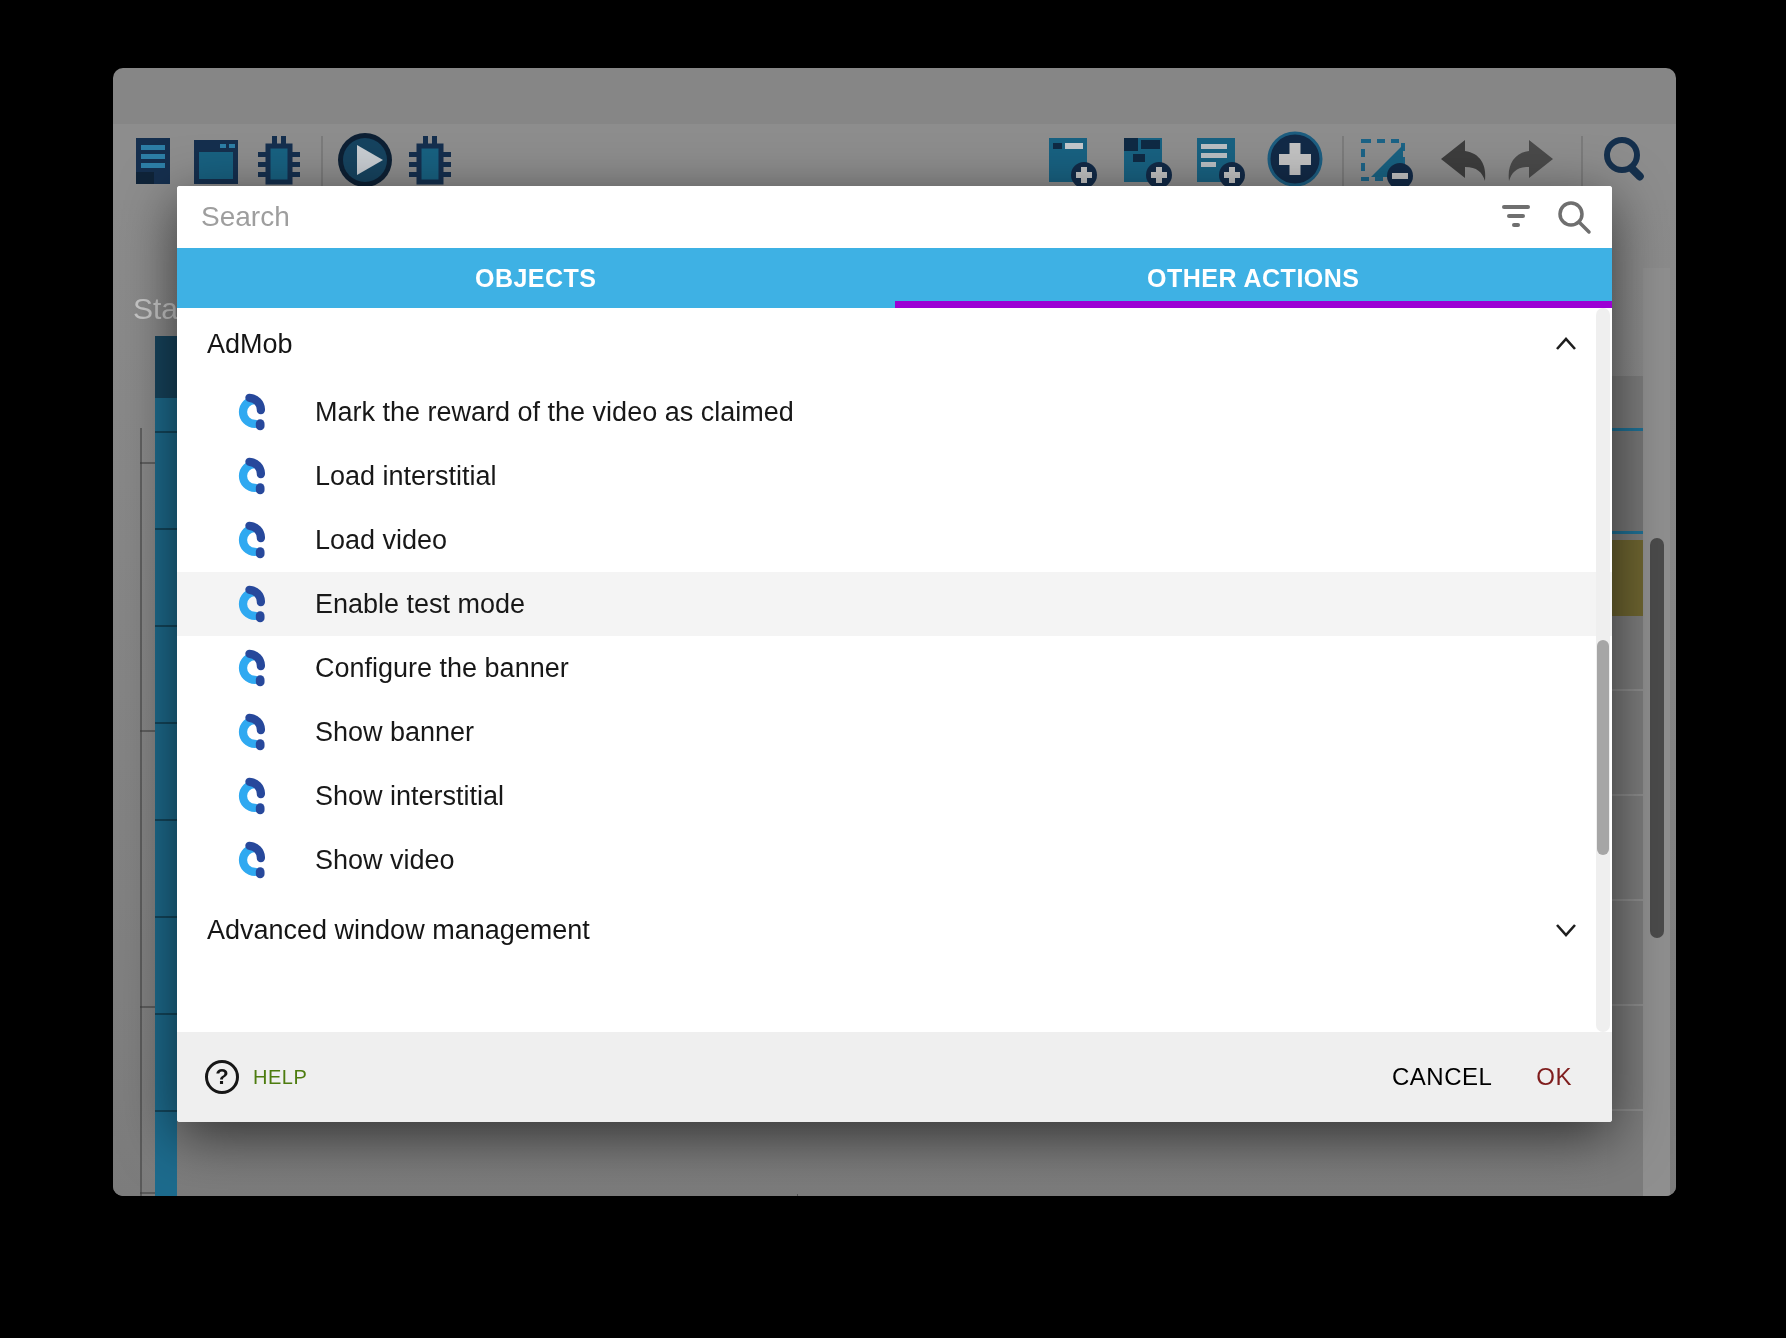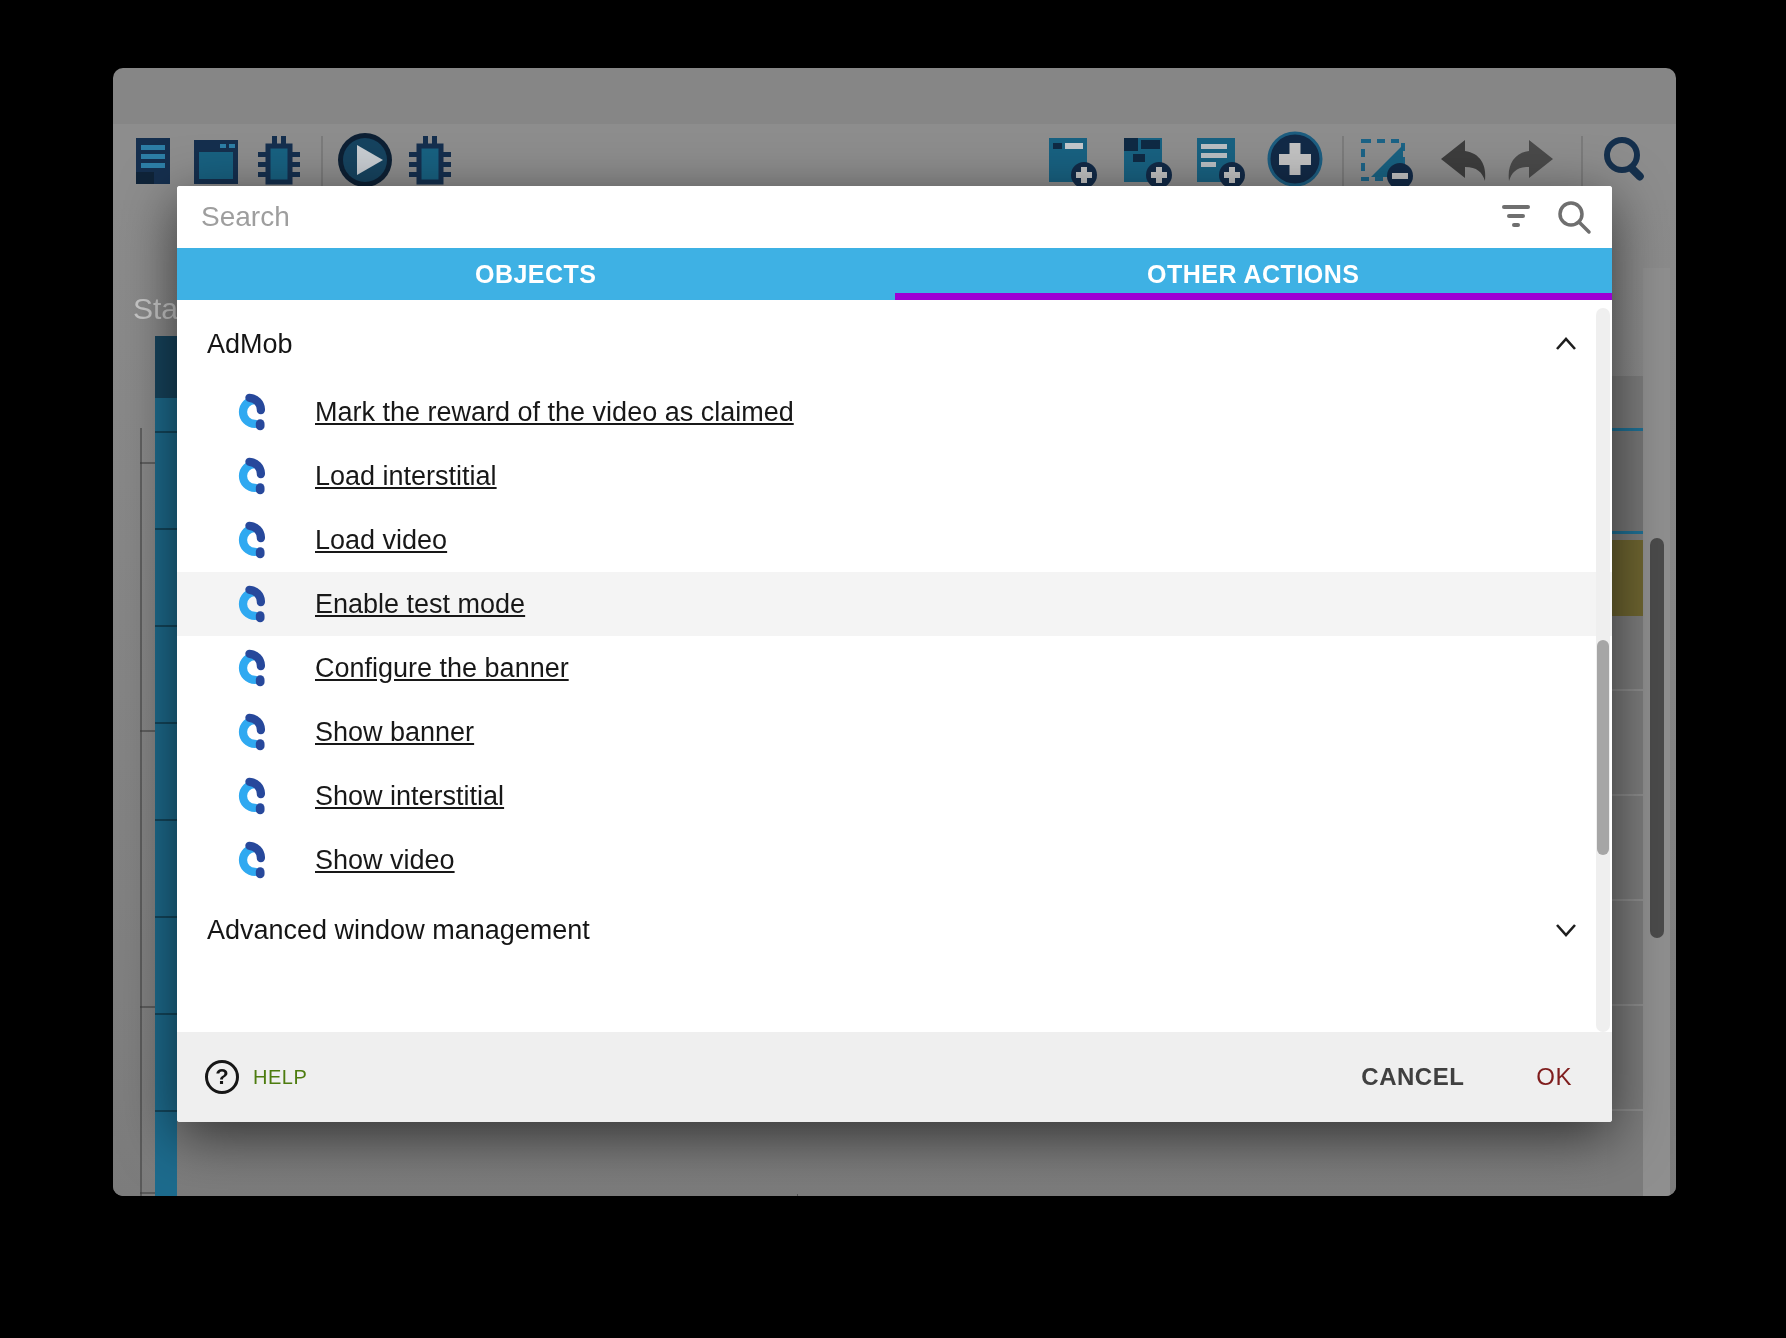--- a/index.html
+++ b/index.html
@@ -42,43 +42,43 @@
 
   
   .dialog{position:absolute;left:177px;top:186px;width:1435px;height:936px;background:#fff;border-radius:3px;
           box-shadow:0 14px 55px rgba(0,0,0,.6);overflow:hidden;}
   .search-row{position:absolute;left:0;top:0;right:0;height:62px;background:#fff;}
   .search-input{position:absolute;left:22px;top:8px;width:1280px;height:46px;border:none;outline:none;font-size:28px;color:#333;background:transparent;}
   .search-input::placeholder{color:#9e9e9e;}
   .filter-icon{position:absolute;right:80px;top:16px;}
   .search-icon{position:absolute;right:18px;top:12px;}
 
-  .tabs{position:absolute;left:0;top:62px;right:0;height:52px;background:#3eb1e4;display:flex;justify-content:center;}
+  .tabs{position:absolute;left:0;top:62px;right:0;height:60px;background:#3eb1e4;display:flex;justify-content:center;}
   .tab{flex:1;display:flex;align-items:center;justify-content:center;color:#fff;font-size:25px;font-weight:600;letter-spacing:.5px;cursor:pointer;}
   .tab-underline{position:absolute;left:50%;bottom:0;width:50%;height:7px;background:#9c00d4;}
 
   .list{position:absolute;left:0;top:122px;right:0;height:724px;overflow:hidden;background:#fff;}
   .sec-header{height:72px;display:flex;align-items:center;justify-content:space-between;padding:0 34px 0 30px;font-size:27px;color:#151515;}
   .sec-header.collapsed{height:76px;}
   .item{height:64px;display:flex;align-items:center;}
   .item.sel{background:#f4f4f4;}
   .item .ad-ic{margin-left:55px;width:33px;height:40px;flex:0 0 auto;}
-  .item .item-label{margin-left:50px;font-size:27px;color:#181818;text-decoration:underline;}
+  .item .item-label{margin-left:50px;font-size:27px;color:#181818;}
   .chev{flex:0 0 auto;}
 
   .dlg-scroll-track{position:absolute;right:2px;top:122px;width:14px;height:724px;background:#efefef;border-radius:7px;}
   .dlg-scroll-thumb{position:absolute;right:3px;top:454px;width:12px;height:215px;background:#a6a6a6;border-radius:6px;}
 
   .dlg-footer{position:absolute;left:0;right:0;bottom:0;height:90px;background:#efefef;display:flex;align-items:center;}
   .help-wrap{display:flex;align-items:center;gap:14px;margin-left:28px;cursor:pointer;}
   .help-circle{width:34px;height:34px;border:3px solid #161616;border-radius:50%;display:flex;align-items:center;justify-content:center;
                font-size:22px;font-weight:bold;color:#161616;}
   .help-label{font-size:20px;color:#4d7c0f;letter-spacing:.5px;}
   .footer-spacer{flex:1;}
-  .btn-cancel{font-size:24px;font-weight:700;color:#404040;letter-spacing:.5px;margin-right:72px;cursor:pointer;}
+  .btn-cancel{font-size:24px;font-weight:400;color:#000000;letter-spacing:.5px;margin-right:44px;cursor:pointer;}
   .btn-ok{font-size:24px;font-weight:500;color:#7f1d1d;letter-spacing:.5px;margin-right:40px;}
 </style>
 </head>
 <body>
 
 <div class="stage">
 
   <div class="window">
 
 

